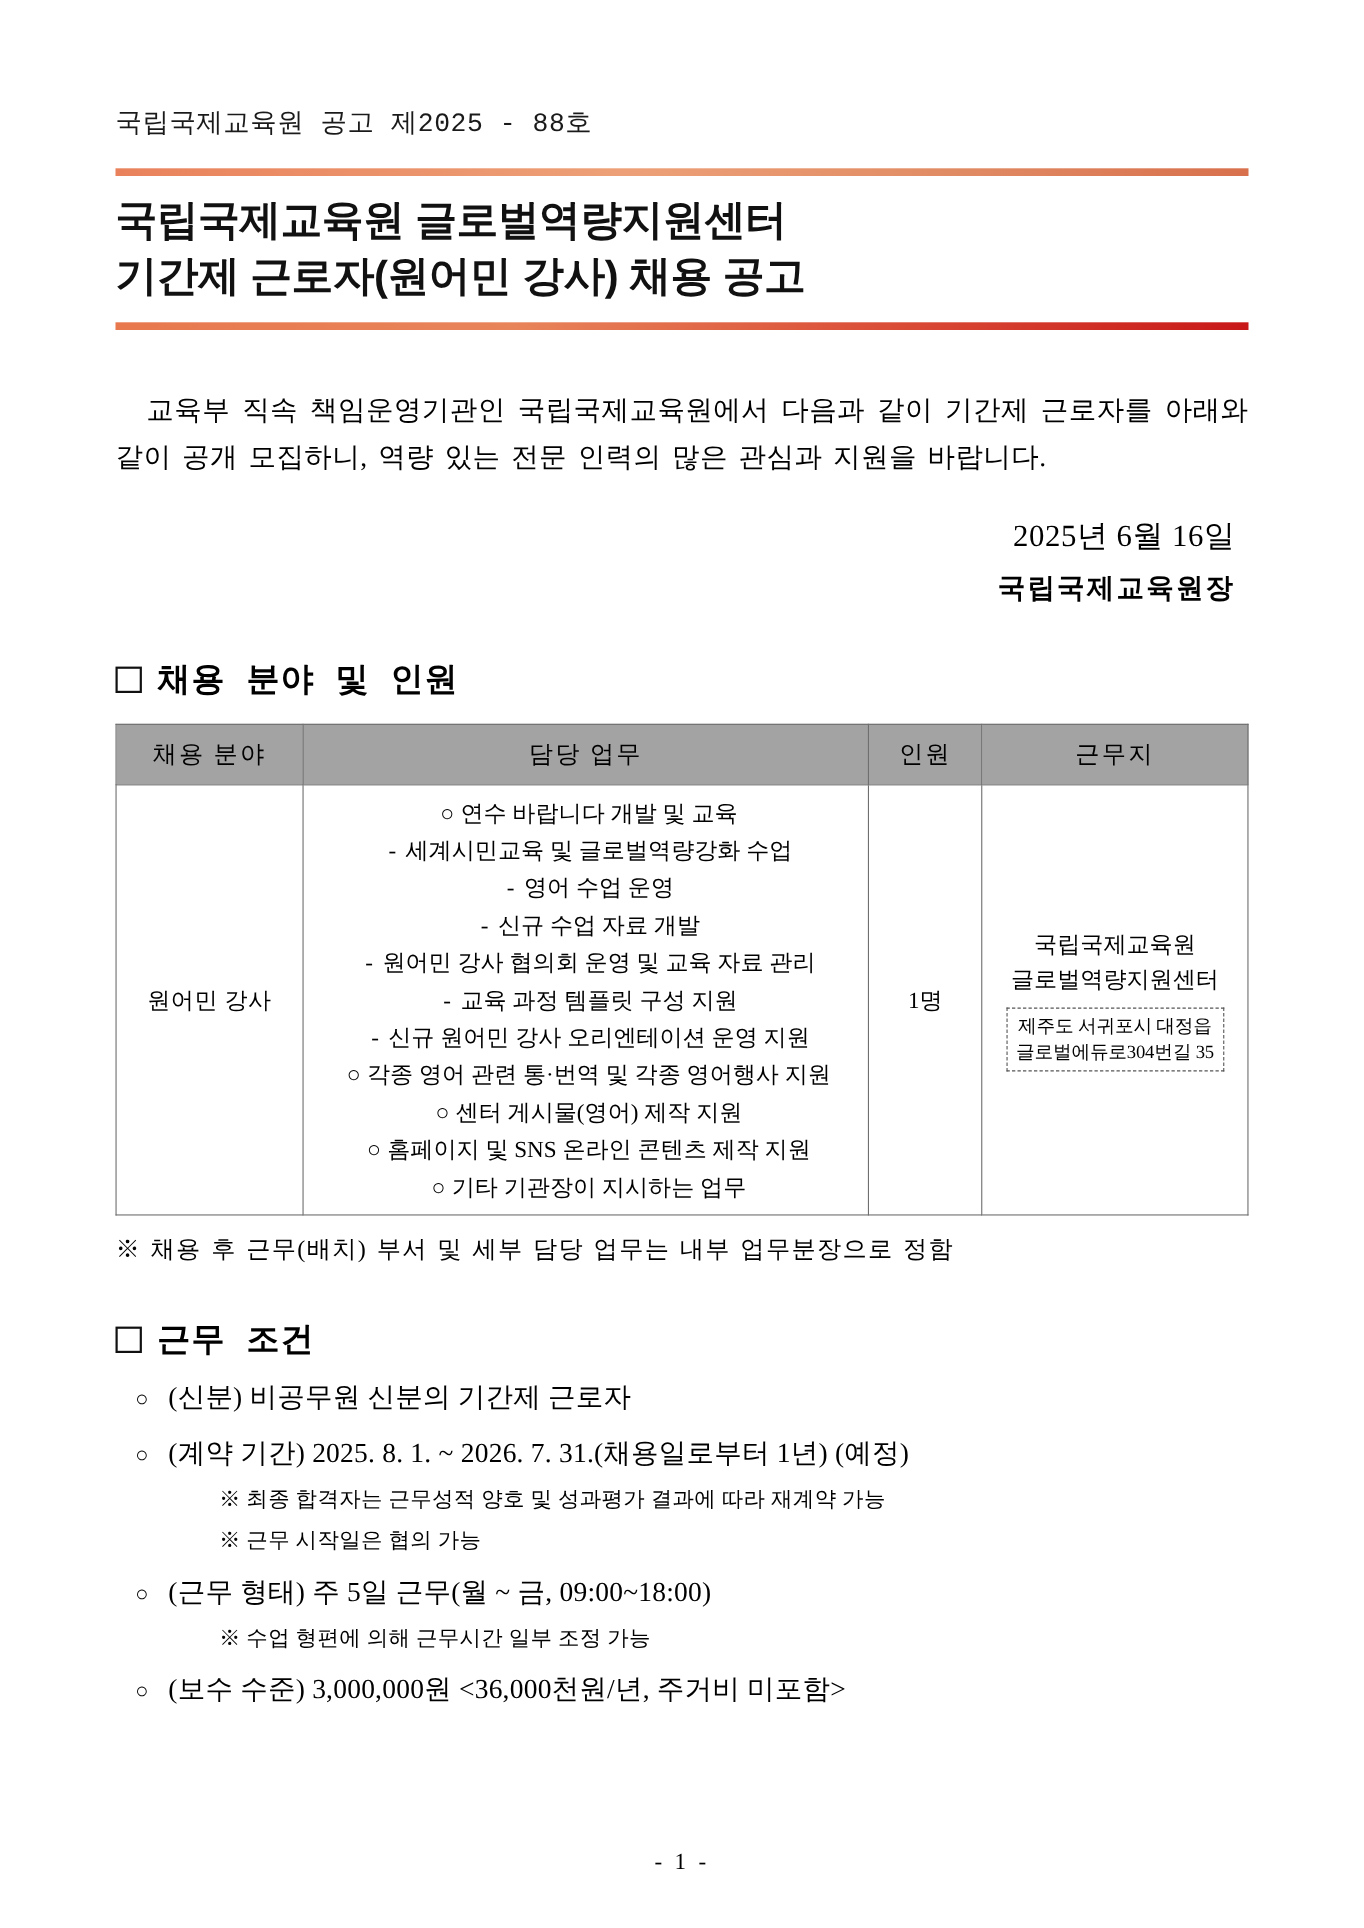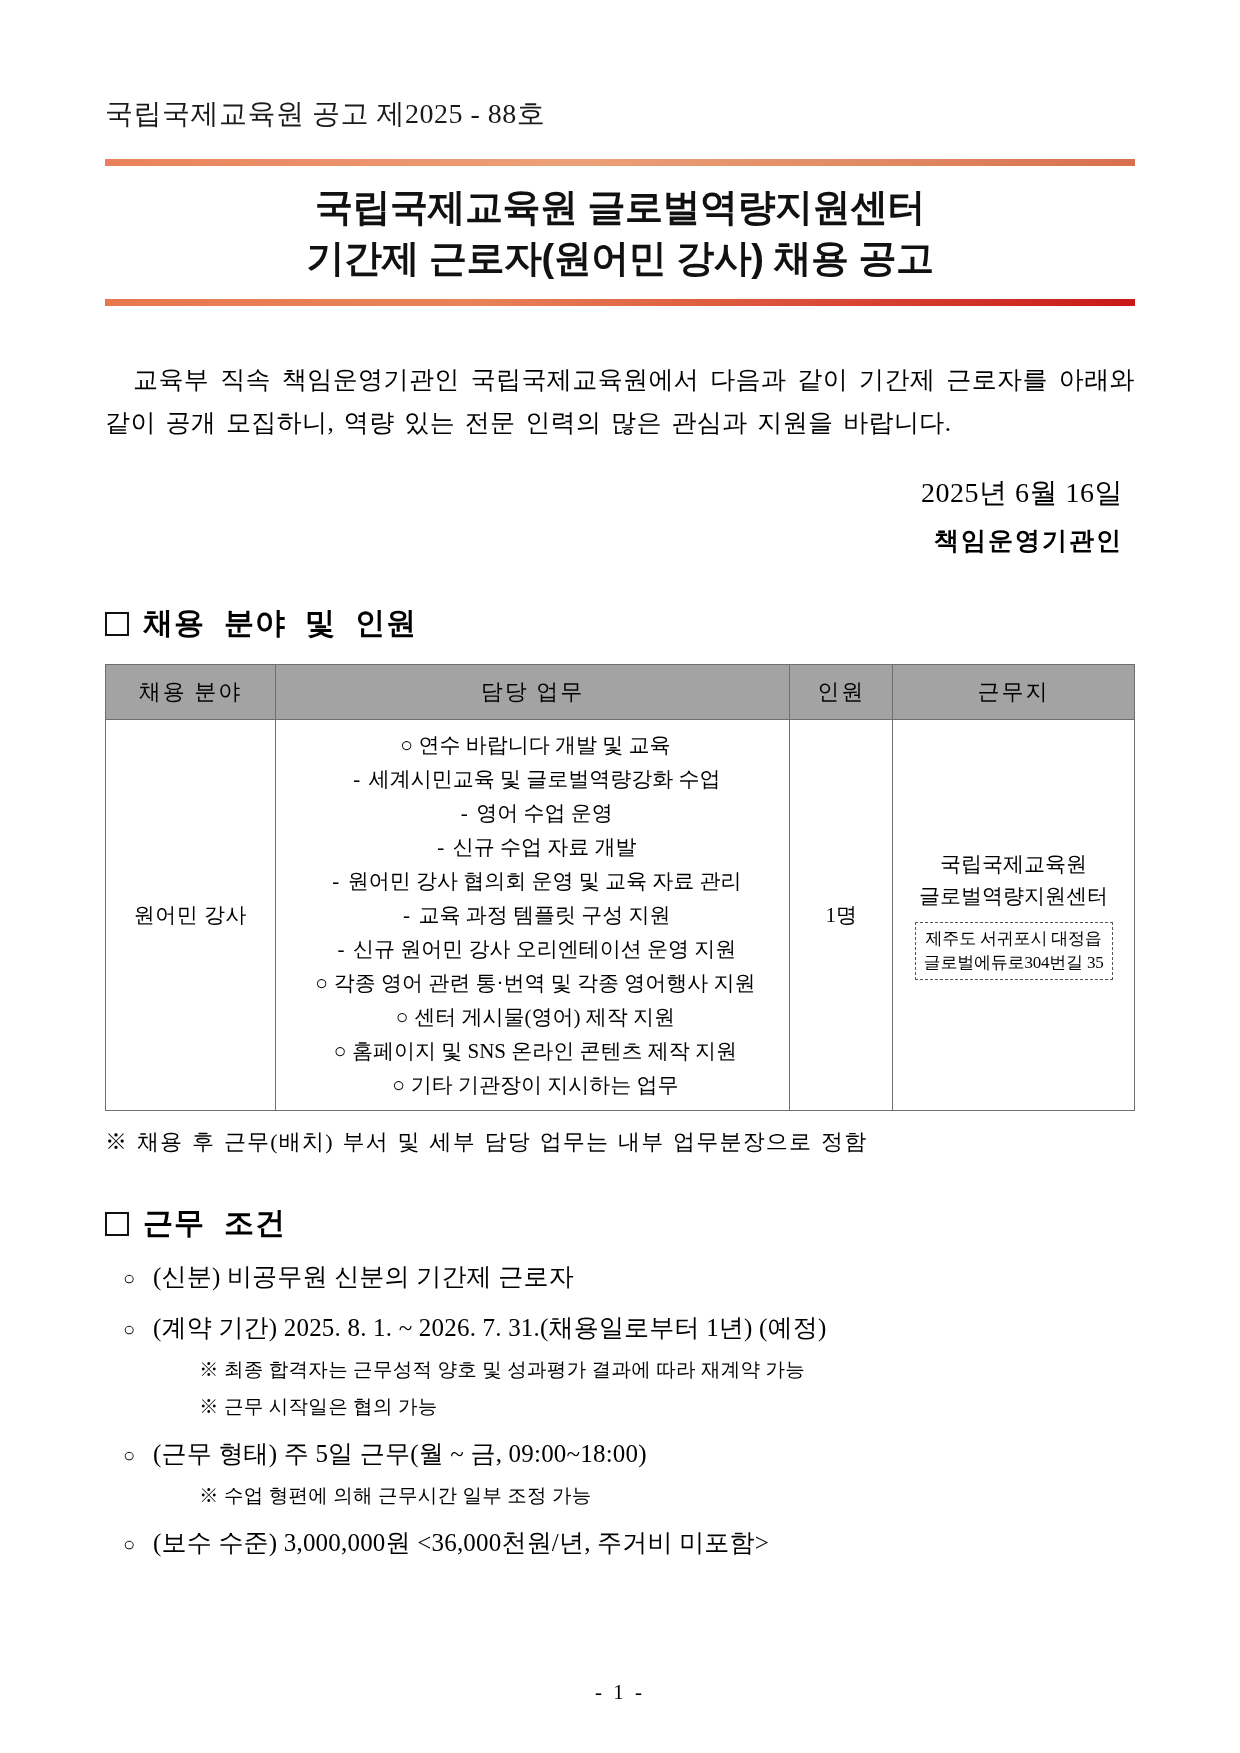--- a/index.html
+++ b/index.html
@@ -15,43 +15,42 @@
     position: relative;
   }
   .page {
     position: relative;
     width: 1240px;
     height: 1753px;
     box-sizing: border-box;
     padding: 95px 105px 0 105px;
   }
   .doc-no {
-    font-size: 28px;
+    font-size: 24px;
     letter-spacing: 0.5px;
     color: #1a1a1a;
     margin: 0 0 26px 0;
-    font-family: Liberation Serif, serif;
+    font-family: Liberation Mono, monospace;
   }
   
   .title-block {
     margin: 0 0 0 0;
   }
   .rule {
     height: 7px;
     width: 100%;
     background: linear-gradient(to right, #e8704a, #e8906a 40%, #de6a55 70%, #d02828);
   }
   .rule.top {
     background: linear-gradient(to right, #e9825c, #eda077 45%, #e08a63 75%, #d8704d);
   }
   .rule.bottom {
     background: linear-gradient(to right, #e8784e, #e8845a 35%, #d94a35 70%, #c81818);
   }
   .title-inner {
-    text-align: center;
     padding: 16px 0 14px 0;
   }
   .title-line {
     font-family: "Liberation Sans", sans-serif;
     font-weight: bold;
     font-size: 38px;
     letter-spacing: -0.5px;
     line-height: 1.35;
     color: #111111;
   }
@@ -207,21 +206,21 @@
     <div class="title-inner">
       <div class="title-line">국립국제교육원 글로벌역량지원센터</div>
       <div class="title-line">기간제 근로자(원어민 강사) 채용 공고</div>
     </div>
     <div class="rule bottom"></div>
   </div>
 
   <p class="intro">교육부 직속 책임운영기관인 국립국제교육원에서 다음과 같이 기간제 근로자를 아래와 같이 공개 모집하니, 역량 있는 전문 인력의 많은 관심과 지원을 바랍니다.</p>
 
   <div class="date-line">2025년 6월 16일</div>
-  <div class="org-line">책임운영기관인</div>
+  <div class="org-line">국립국제교육원장</div>
 
   <div class="section-head">
     <span class="box-glyph"></span>
     <span>채용 분야 및 인원</span>
   </div>
 
   <table class="recruit">
     <colgroup>
       <col class="col-field">
       <col class="col-duty">

